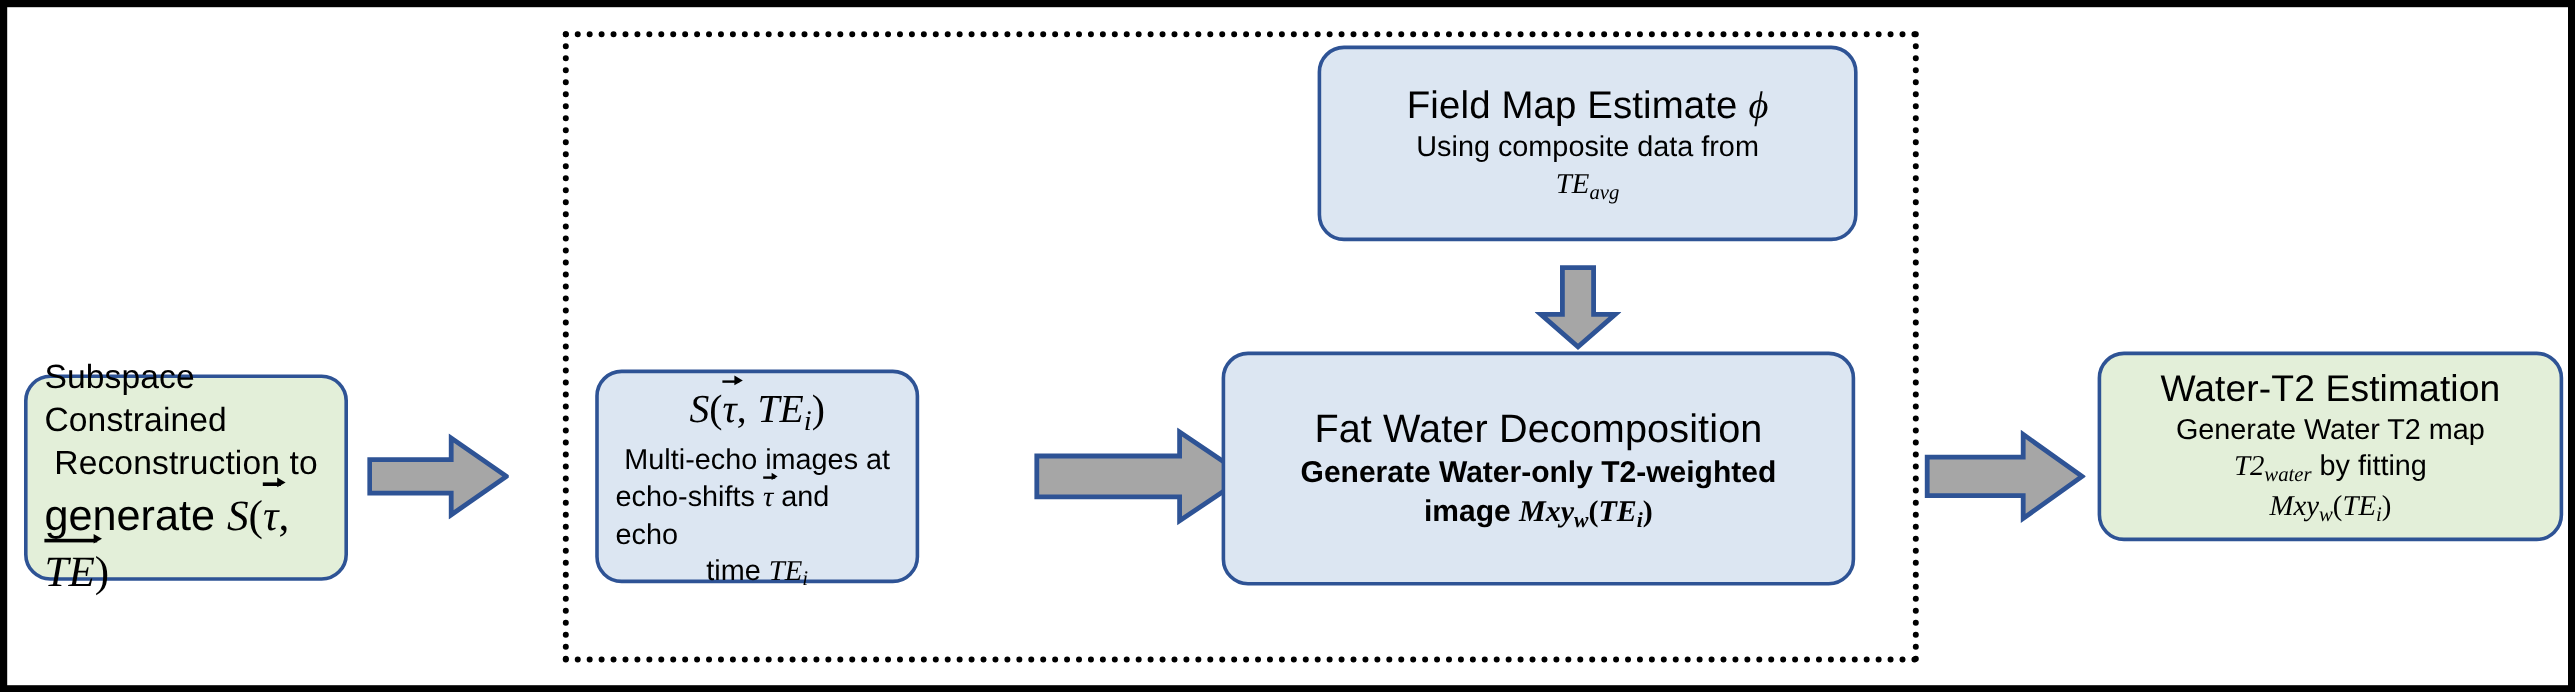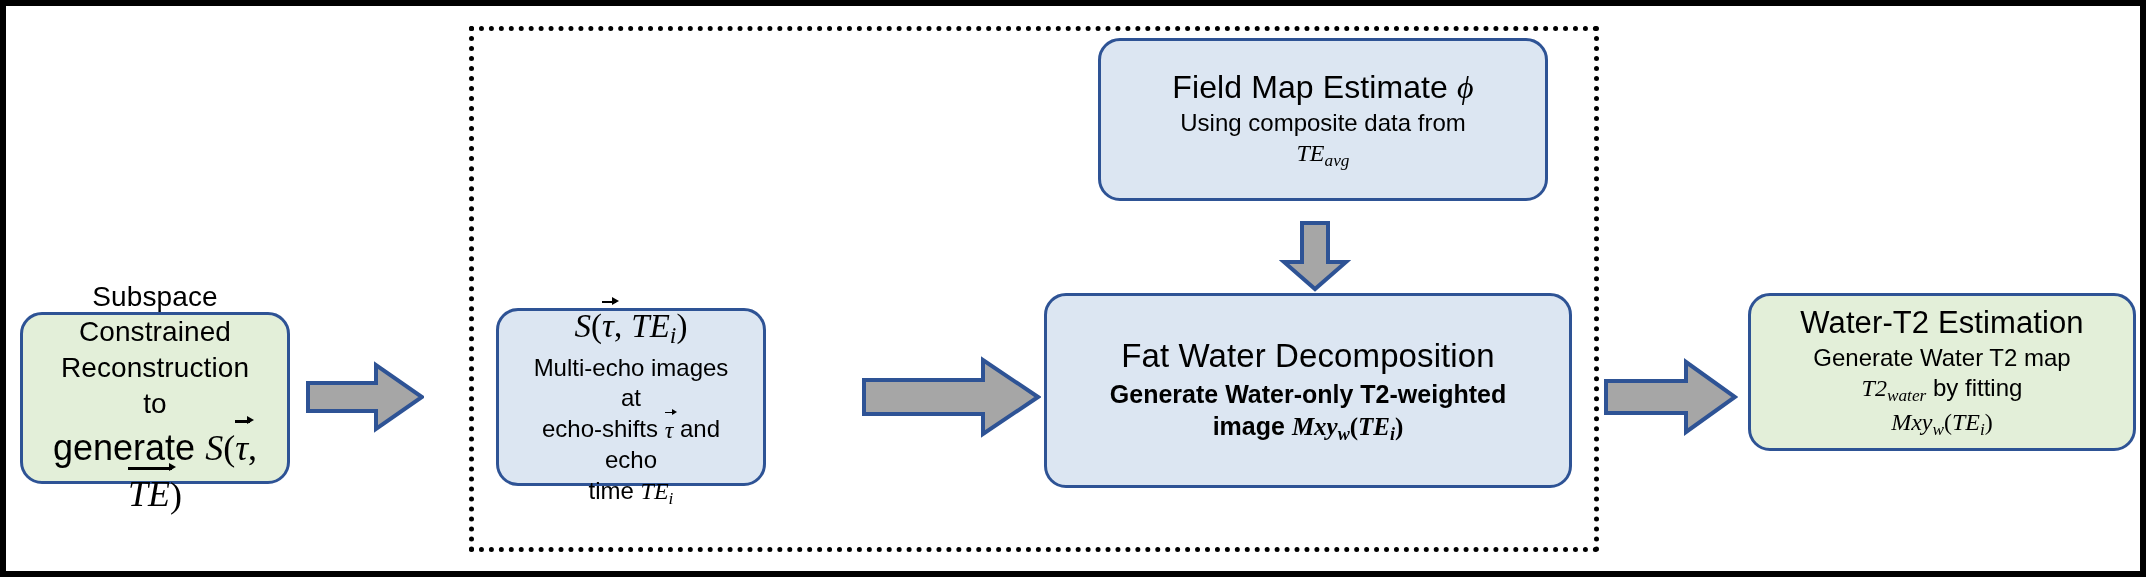--- a/index.html
+++ b/index.html
@@ -36,23 +36,23 @@
   
   .node {
     position: absolute;
     box-sizing: border-box;
     border: 3px solid #2E5395;
     border-radius: 22px;
     display: flex;
     flex-direction: column;
     align-items: center;
     justify-content: center;
-    text-align: center;
+    text-align: left;
     color: #000000;
-    padding: 6px 28px;
+    padding: 6px 14px;
     line-height: 1.28;
   }
   .node.green { background: #E3EFD9; }
   .node.blue  { background: #DCE6F2; }
 
   .node .title {
     font-size: 29px;
     letter-spacing: 0.1px;
     white-space: nowrap;
   }
@@ -130,21 +130,21 @@
   #node-fieldmap {
     left: 1092px;
     top: 32px;
     width: 450px;
     height: 163px;
   }
   #node-fieldmap .title { font-size: 32px; }
 
   
   #node-fatwater {
-    left: 1038px;
+    left: 1012px;
     top: 287px;
     width: 528px;
     height: 195px;
   }
   #node-fatwater .title { font-size: 33px; }
   #node-fatwater .sub { font-size: 25px; font-weight: bold; }
 
   
   #node-watert2 {
     left: 1742px;

